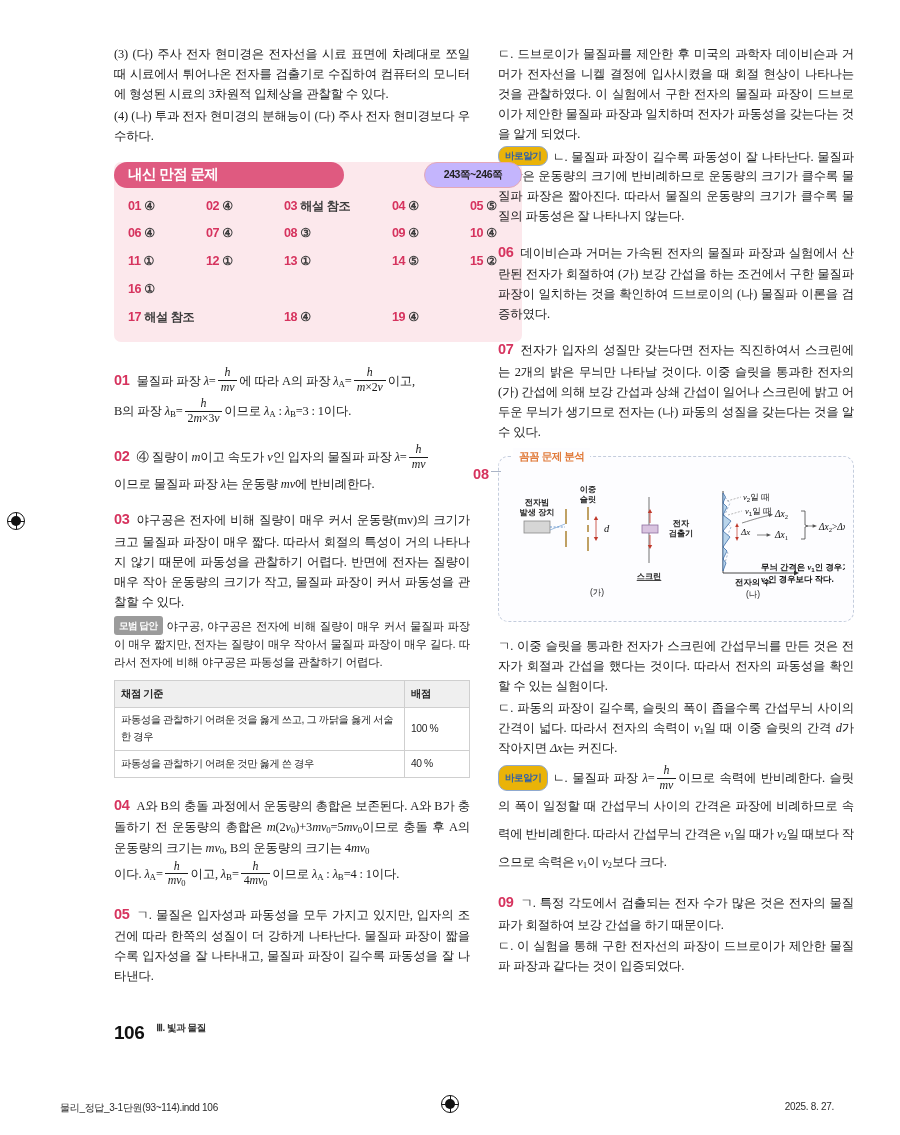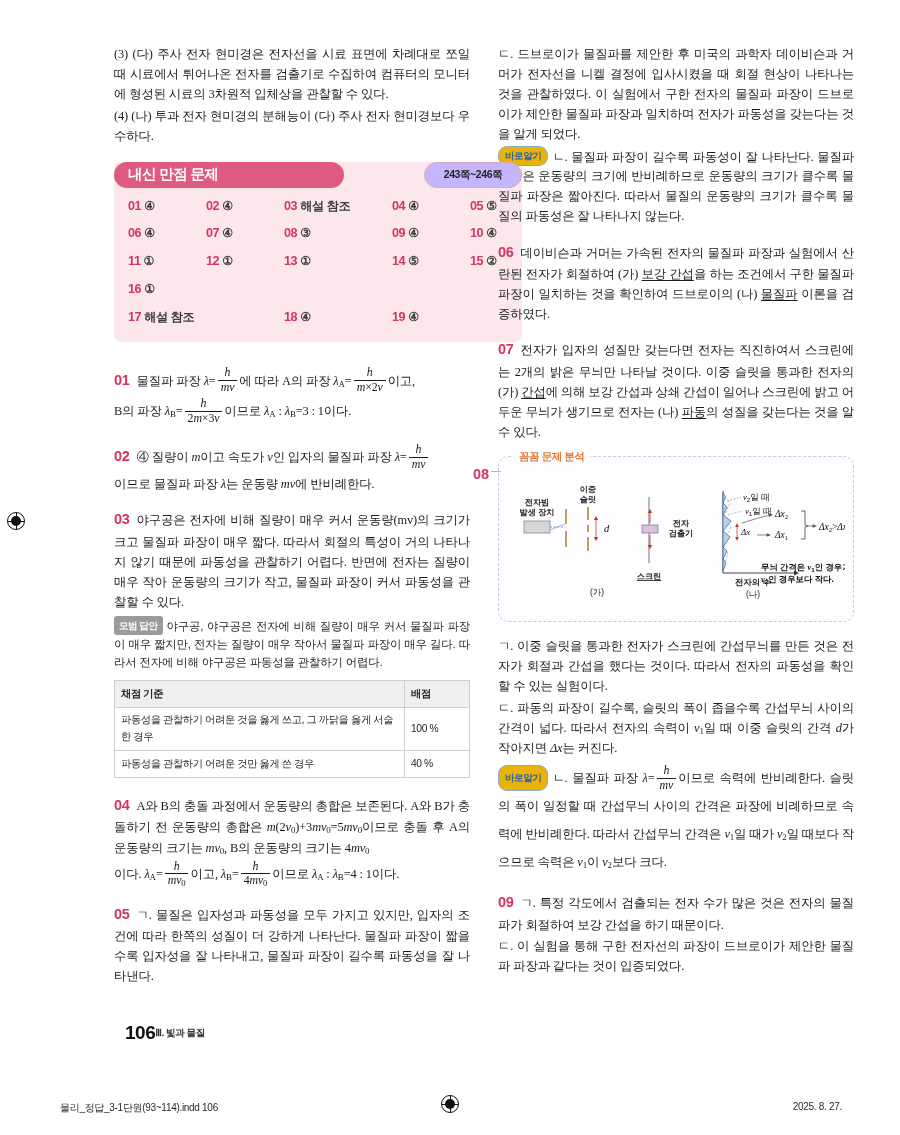--- a/index.html
+++ b/index.html
@@ -83,21 +83,21 @@
     margin: 0 2px;
     line-height: 1.12;
     font-size: 0.96em;
   }
   .frac .num { display: block; padding: 0 3px; }
   .frac .den { display: block; padding: 0 3px; border-top: 1px solid #1a1a1a; }
   sub.sb { font-size: 0.72em; vertical-align: -0.22em; }
   .mathline { line-height: 2.25; }
 
   
-  .ul { text-decoration: underline; text-underline-offset: 2px; }
+  .ul { text-underline-offset: 2px; }
 
   
   .anskey {
     position: relative;
     margin: 16px 0 22px 0;
     width: 408px;
   }
   .anskey-body {
     background: #fce8ec;
     border-radius: 7px;
@@ -258,23 +258,22 @@
     width: 10px; height: 1px;
     background: #aab4c6;
   }
 
   
   .pagefoot {
     position: absolute;
     left: 114px;
     top: 1022px;
     display: flex;
-    align-items: center;
-    gap: 0;
-    margin-left: 11px;
+    align-items: flex-start;
+    gap: 12px;
   }
   .pagefoot .pno {
     font-family: "Liberation Sans", sans-serif;
     font-weight: bold;
     font-size: 19px;
     color: #111;
     letter-spacing: -0.5px;
   }
   .pagefoot .unit {
     font-family: "Liberation Sans", sans-serif;
@@ -285,21 +284,21 @@
   }
   .runfoot {
     position: absolute;
     top: 1101px;
     font-family: "Liberation Sans", sans-serif;
     font-size: 10px;
     color: #2a2a2a;
     letter-spacing: -0.3px;
   }
   #runfoot-left { left: 60px; }
-  #runfoot-right { right: 58px; }
+  #runfoot-right { right: 66px; }
 
   svg { display: block; }
 </style>
 </head>
 <body>
 
 <div class="page">
 
   <div class="regmark" id="regmark-left">
     <div class="ring"></div>

